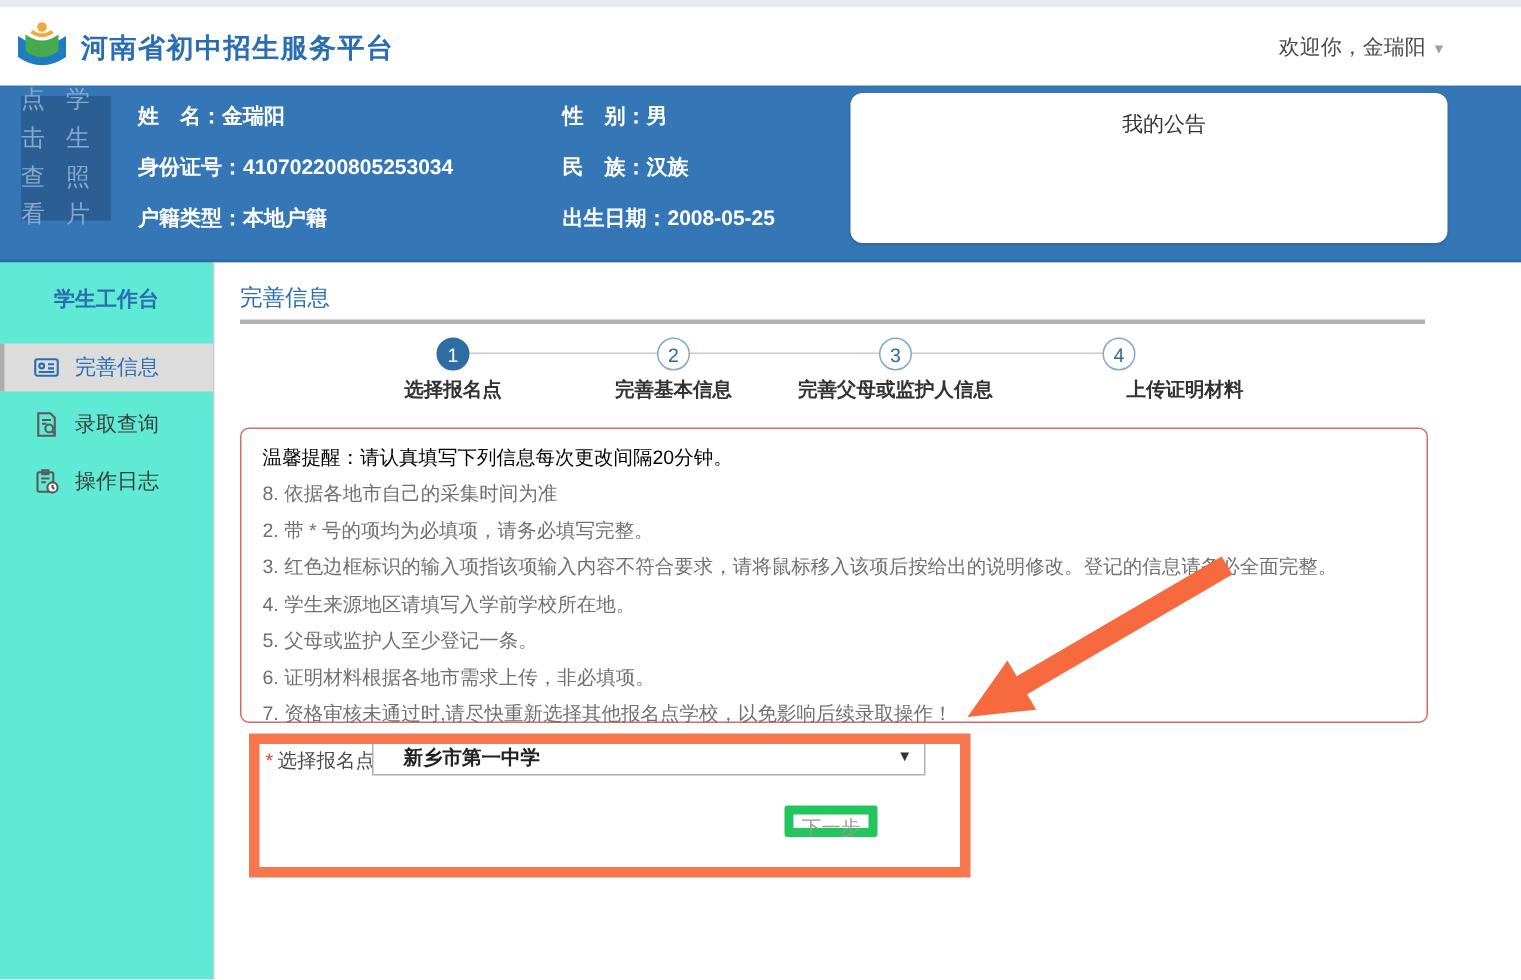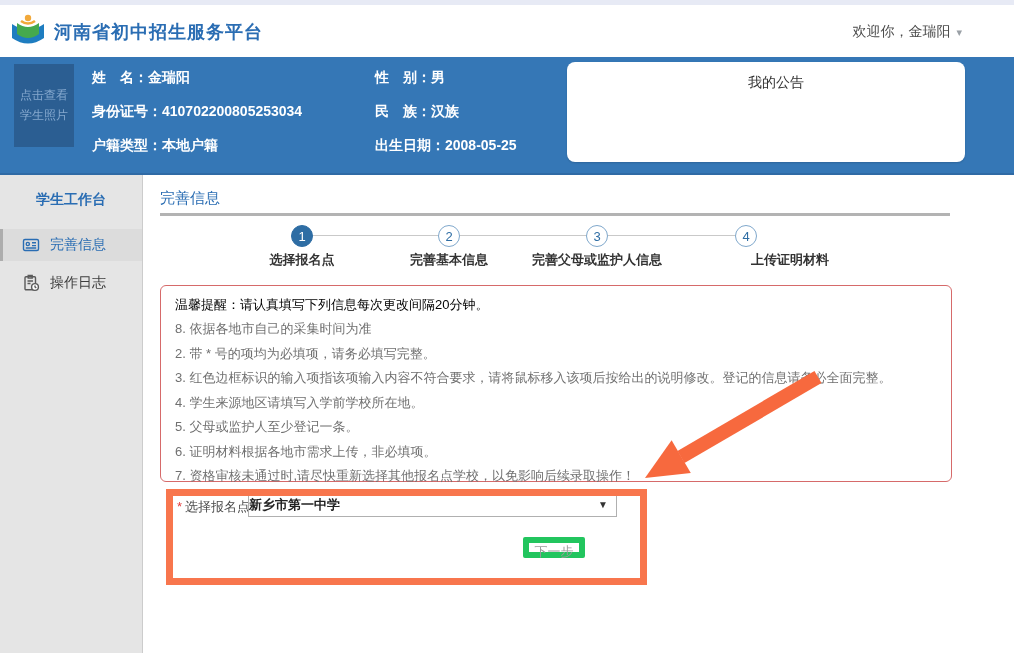--- a/index.html
+++ b/index.html
@@ -12,29 +12,29 @@
 
   
   .header { position:absolute; left:0; top:5px; width:1014px; height:52px; background:#fff; }
   .logo { position:absolute; left:8px; top:6px; width:40px; height:40px; }
   .header-title { position:absolute; left:54px; top:15px; font-size:18px; font-weight:bold; color:#2a6db3; letter-spacing:1px; }
   .welcome { position:absolute; right:52px; top:18px; font-size:14px; color:#4a4a4a; cursor:pointer; }
   .welcome .caret { color:#9aa0a6; font-size:11px; margin-left:6px; }
 
   
   .banner { position:absolute; left:0; top:57px; width:1014px; height:118px; background:#3577b6; border-bottom:2px solid #2f6aa5; }
-  .photo-box { position:absolute; left:14px; top:7px; width:60px; height:83px; background:#2b5e92; color:#86a9cf; font-size:12px; display:flex; flex-direction:column; align-items:center; justify-content:center; line-height:1.6; cursor:pointer; }
+  .photo-box { position:absolute; left:14px; top:7px; width:60px; height:83px; background:#2b5e92; color:#86a9cf; font-size:16px; display:flex; align-items:center; justify-content:center; line-height:1.6; cursor:pointer; }
   .bfield { position:absolute; color:#fff; font-size:14px; font-weight:bold; white-space:nowrap; }
   .c1 { left:92px; } .c2 { left:375px; }
   .r1 { top:12px; } .r2 { top:46px; } .r3 { top:80px; }
   .announce { position:absolute; left:567px; top:5px; width:398px; height:100px; background:#fff; border-radius:8px; box-shadow:0 1px 2px rgba(0,0,0,.15); }
   .announce-title { text-align:center; padding-top:12px; font-size:14px; color:#333;margin-left:20px; }
 
   
-  .sidebar { position:absolute; left:0; top:175px; width:143px; height:478px; background:#e5e5e5; border-right:1px solid #ccc; }
+  .sidebar { position:absolute; left:0; top:175px; width:143px; height:478px; background:#5eead4; border-right:1px solid #ccc; }
   .side-title { text-align:center; padding-top:16px; padding-bottom:14px; font-size:14px; font-weight:bold; color:#2a6db3; }
   .side-item { position:relative; height:32px; margin-top:6px; display:flex; align-items:center; padding-left:22px; font-size:14px; color:#3c3c3c; cursor:pointer; }
   .side-item .sicon { width:18px; height:18px; margin-right:10px; color:#5a5a5a; flex:0 0 auto; }
   .side-item.selected { background:#dcdcdc; border-left:3px solid #adadad; padding-left:19px; color:#2a6db3; }
   .side-item.selected .sicon { color:#2a6db3; }
 
   
   .main { position:absolute; left:143px; top:175px; width:871px; height:478px; background:#fff; }
   .page-title { position:absolute; left:17px; top:14px; font-size:15px; color:#2a6db3; }
   .title-rule { position:absolute; left:17px; top:38px; width:790px; height:3px; background:#b3b3b3; }
@@ -47,21 +47,21 @@
 
   
   .notice { position:absolute; left:17px; top:110px; width:792px; height:197px; border:1px solid #d66a6a; border-radius:6px; background:#fff; padding:10px 14px; }
   .notice-title { color:#000000; font-size:13px; margin-bottom:3px; }
   .notice-item { color:#707070; font-size:13px; line-height:24.5px; white-space:nowrap; }
 
   
   .orange-rect { position:absolute; left:23px; top:314px; width:481px; height:96px; border:7px solid #f8764d; pointer-events:none; }
   .form-label { position:absolute; left:34px; top:323px; font-size:13px; color:#4a4a4a; }
   .req { color:#e23c3c; margin-right:3px; }
-  .select { position:absolute; left:105px; top:318px; width:369px; height:24px; border:1px solid #b0b0b0; background:#fff; font-size:13px; font-weight:bold; color:#222; line-height:22px; padding-left:0; cursor:pointer; }
+  .select { position:absolute; left:105px; top:318px; width:369px; height:24px; border:1px solid #b0b0b0; background:#fff; font-size:13px; font-weight:bold; color:#222; line-height:22px; padding-left:20px; cursor:pointer; }
   .select .sel-caret { position:absolute; right:8px; top:0; font-size:10px; color:#333; line-height:22px; }
   .next-btn { position:absolute; left:380px; top:362px; width:62px; height:21px; background:#fff; border:6px solid #22c55e; border-radius:2px; font-size:13px; color:#9a9a9a; cursor:pointer; font-family:inherit; }
   .arrow-svg { position:absolute; left:0; top:0; width:871px; height:478px; pointer-events:none; }
 </style>
 </head>
 <body>
 
 <div class="page">
 
   <div class="top-strip"></div>
@@ -100,20 +100,29 @@
 
     <div class="side-item selected">
       <svg class="sicon" viewBox="0 0 18 18" fill="none" stroke="currentColor" stroke-width="1.4">
         <rect x="1.5" y="3.5" width="15" height="11" rx="1.5"></rect>
         <circle cx="5.8" cy="8" r="1.6"></circle>
         <path d="M10 6.8h4M10 9.6h4M3.8 12h10.4"></path>
       </svg>
       <span>完善信息</span>
     </div>
 
+    <div class="side-item">
+      <svg class="sicon" viewBox="0 0 18 18" fill="none" stroke="currentColor" stroke-width="1.4">
+        <path d="M3.5 1.5h8l3 3v12h-11z"></path>
+        <path d="M6 6h6M6 8.5h3"></path>
+        <circle cx="10.8" cy="11.6" r="2.6"></circle>
+        <path d="M12.7 13.5l2 2"></path>
+      </svg>
+      <span>录取查询</span>
+    </div>
 
     <div class="side-item">
       <svg class="sicon" viewBox="0 0 18 18" fill="none" stroke="currentColor" stroke-width="1.4">
         <rect x="3" y="2.8" width="10.5" height="13" rx="1"></rect>
         <path d="M6.2 1.5h4v2.6h-4z"></path>
         <path d="M5.5 7h5.5M5.5 9.5h3"></path>
         <circle cx="13" cy="13" r="3.4" fill="#fff"></circle>
         <path d="M13 11.4V13l1.3.9"></path>
       </svg>
       <span>操作日志</span>

